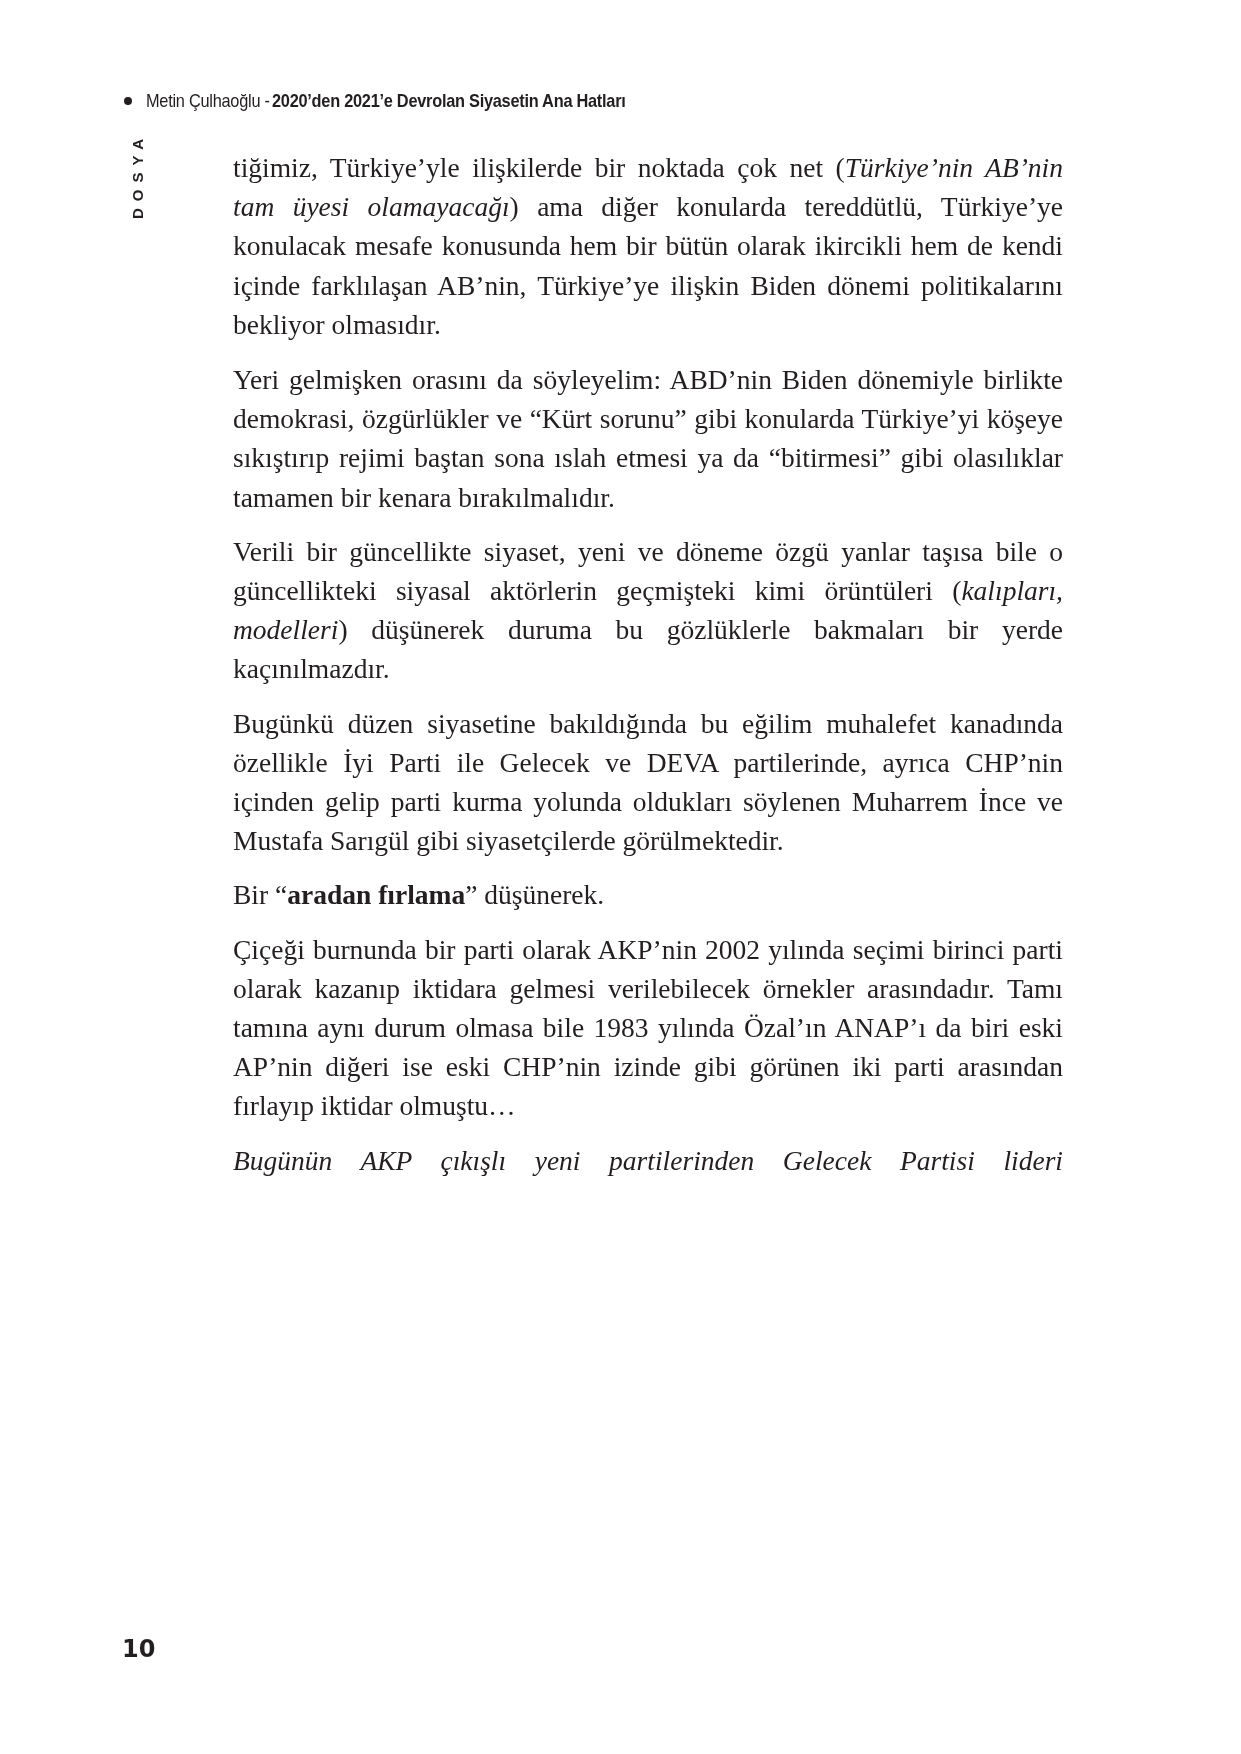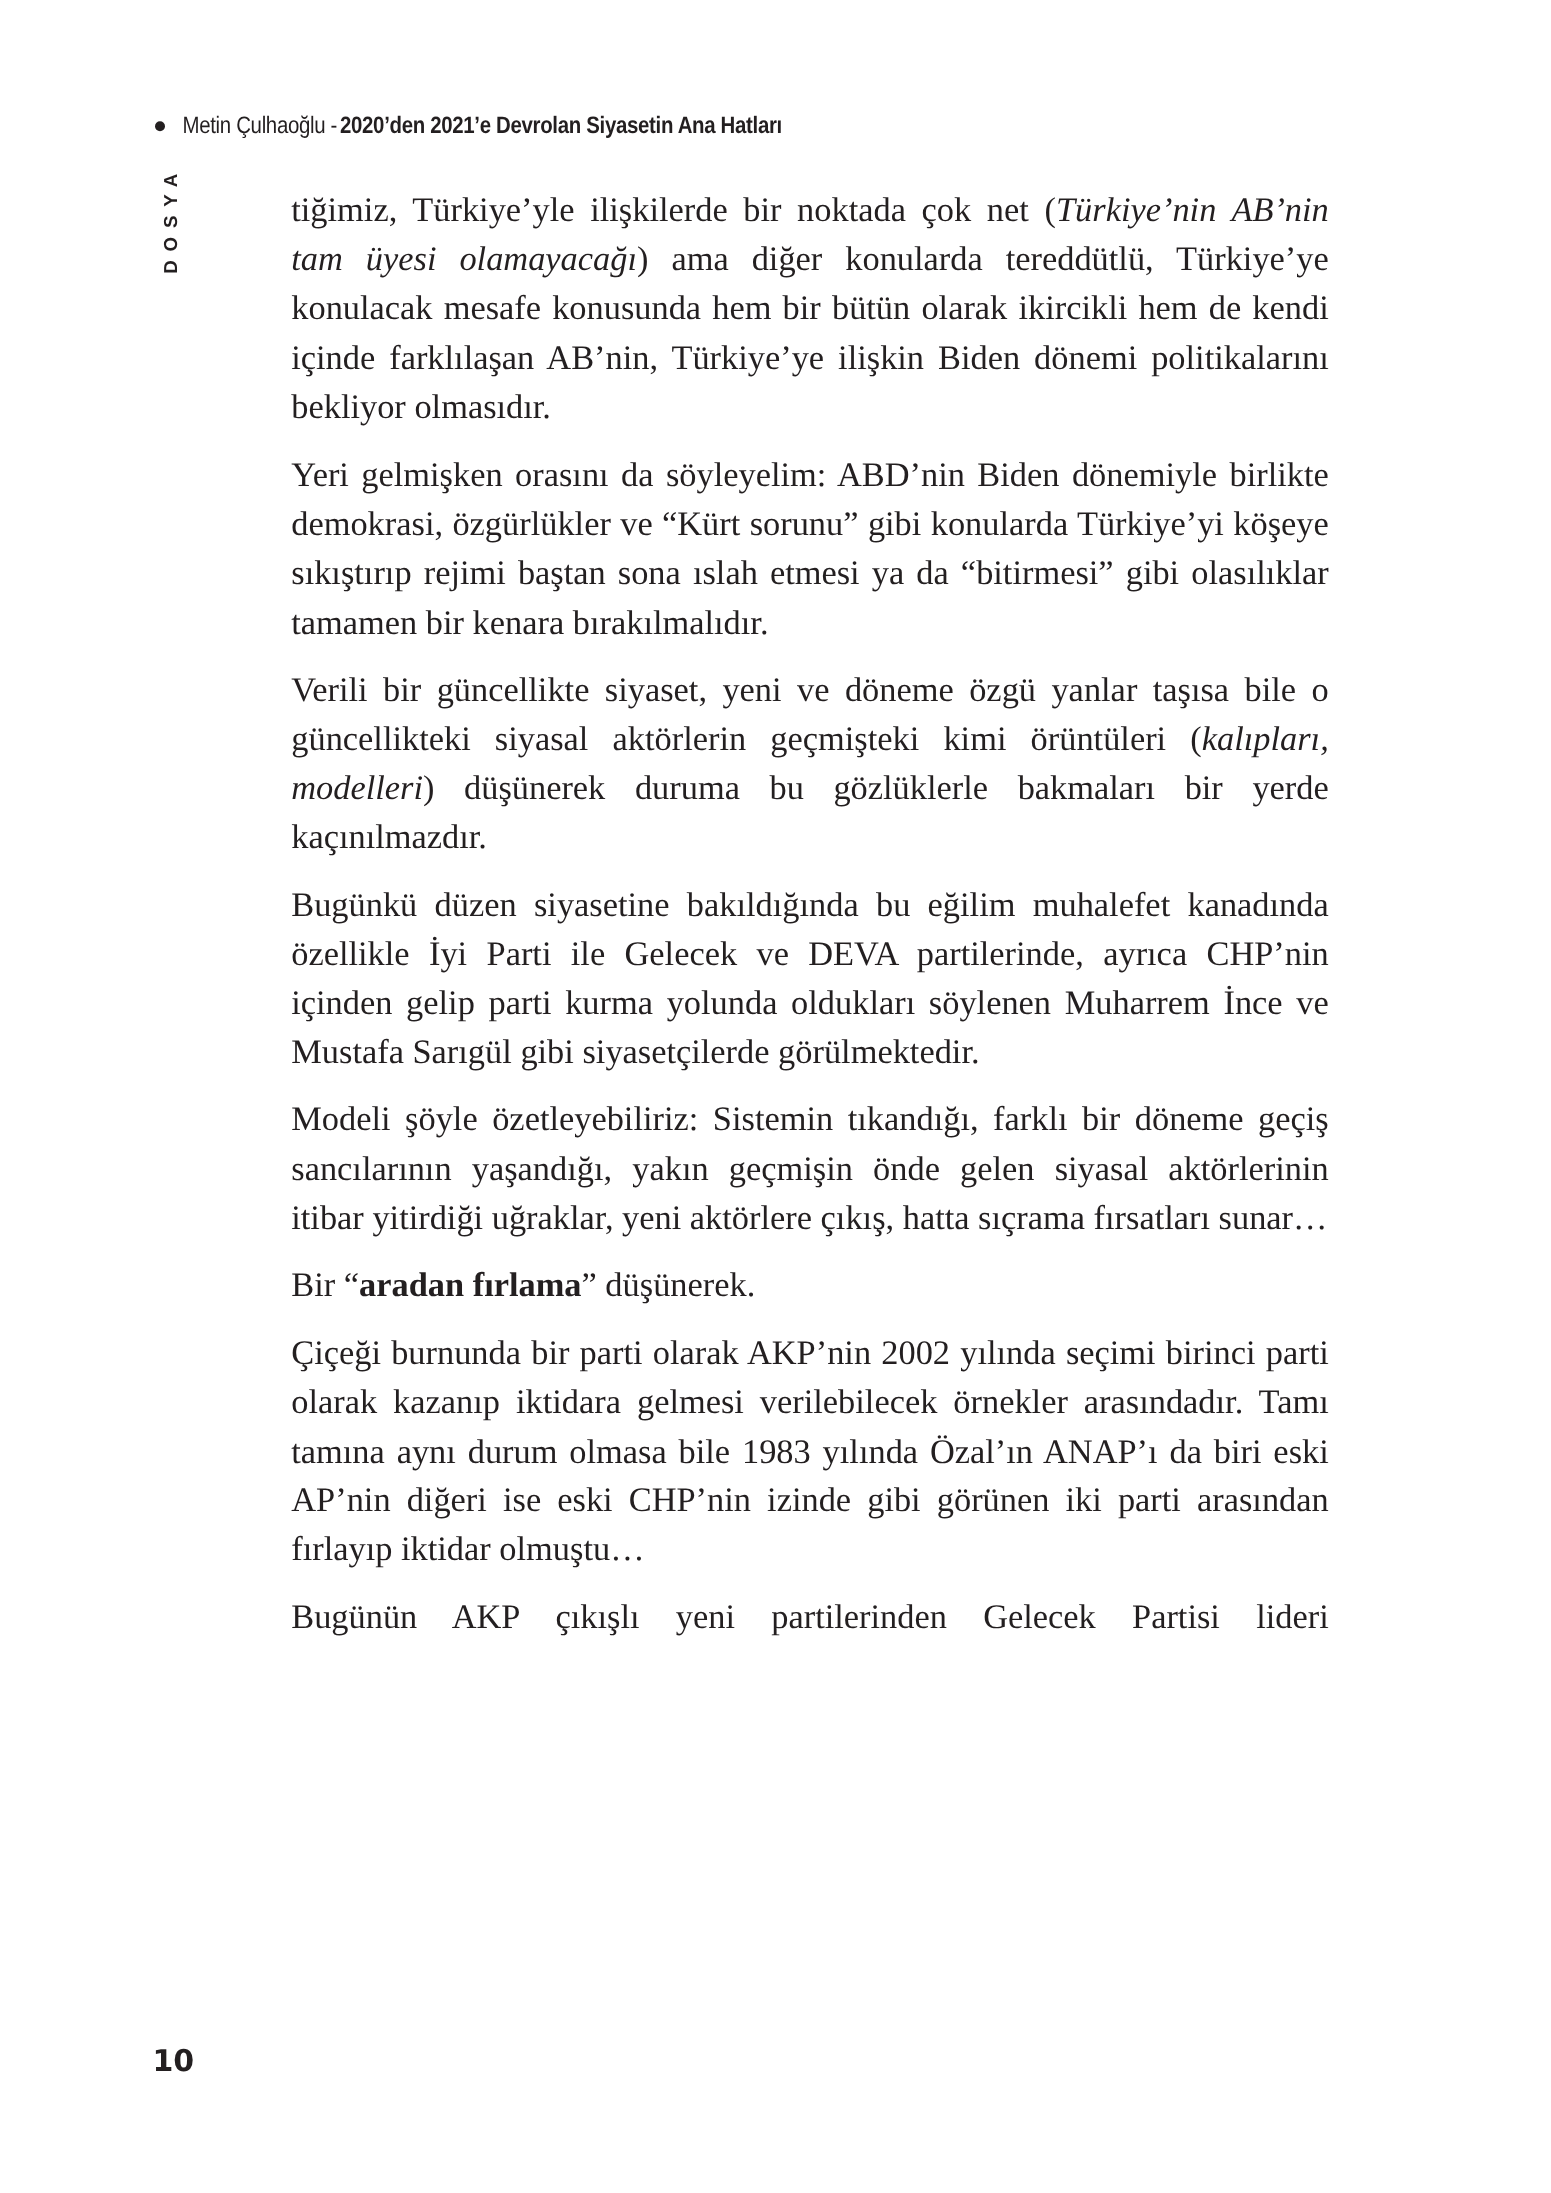--- a/index.html
+++ b/index.html
@@ -126,22 +126,21 @@
 <div class="content">
   <p class="continued"><span>tiğimiz, Türkiye’yle ilişkilerde bir noktada çok net (</span><em>Türkiye’nin AB’nin tam üyesi olamayacağı</em><span>) ama diğer konularda tereddütlü, Türkiye’ye konulacak mesafe konusunda hem bir bütün olarak ikircikli hem de kendi içinde farklılaşan AB’nin, Türkiye’ye ilişkin Biden dönemi politikalarını bekliyor olmasıdır.</span></p>
 
   <p>Yeri gelmişken orasını da söyleyelim: ABD’nin Biden dönemiyle birlikte demokrasi, özgürlükler ve “Kürt sorunu” gibi konularda Türkiye’yi köşeye sıkıştırıp rejimi baştan sona ıslah etmesi ya da “bitirmesi” gibi olasılıklar tamamen bir kenara bırakılmalıdır.</p>
 
 
   <p><span>Verili bir güncellikte siyaset, yeni ve döneme özgü yanlar taşısa bile o güncellikteki siyasal aktörlerin geçmişteki kimi örüntüleri (</span><em>kalıpları, modelleri</em><span>) düşünerek duruma bu gözlüklerle bakmaları bir yerde kaçınılmazdır.</span></p>
 
   <p>Bugünkü düzen siyasetine bakıldığında bu eğilim muhalefet kanadında özellikle İyi Parti ile Gelecek ve DEVA partilerinde, ayrıca CHP’nin içinden gelip parti kurma yolunda oldukları söylenen Muharrem İnce ve Mustafa Sarıgül gibi siyasetçilerde görülmektedir.</p>
 
-  <p>Modeli şöyle özetleyebiliriz: Sistemin tıkandığı, farklı bir döneme geçiş sancılarının yaşandığı, yakın geçmişin önde gelen siyasal aktörlerinin itibar yitirdiği uğraklar, yeni aktörlere çıkış, hatta sıçrama fırsatları sunar…</p>
 
   <p><span>Bir “</span><strong>aradan fırlama</strong><span>” düşünerek.</span></p>
 
   <p>Çiçeği burnunda bir parti olarak AKP’nin 2002 yılında seçimi birinci parti olarak kazanıp iktidara gelmesi verilebilecek örnekler arasındadır. Tamı tamına aynı durum olmasa bile 1983 yılında Özal’ın ANAP’ı da biri eski AP’nin diğeri ise eski CHP’nin izinde gibi görünen iki parti arasından fırlayıp iktidar olmuştu…</p>
 
-  <p style="text-align-last: justify;">Bugünün AKP çıkışlı yeni partilerinden Gelecek Partisi lideri</p>
+  <p style="text-align-last: justify; font-style: italic;">Bugünün AKP çıkışlı yeni partilerinden Gelecek Partisi lideri</p>
 </div>
 
 <div class="page-number">10</div>
 
 </body></html>

